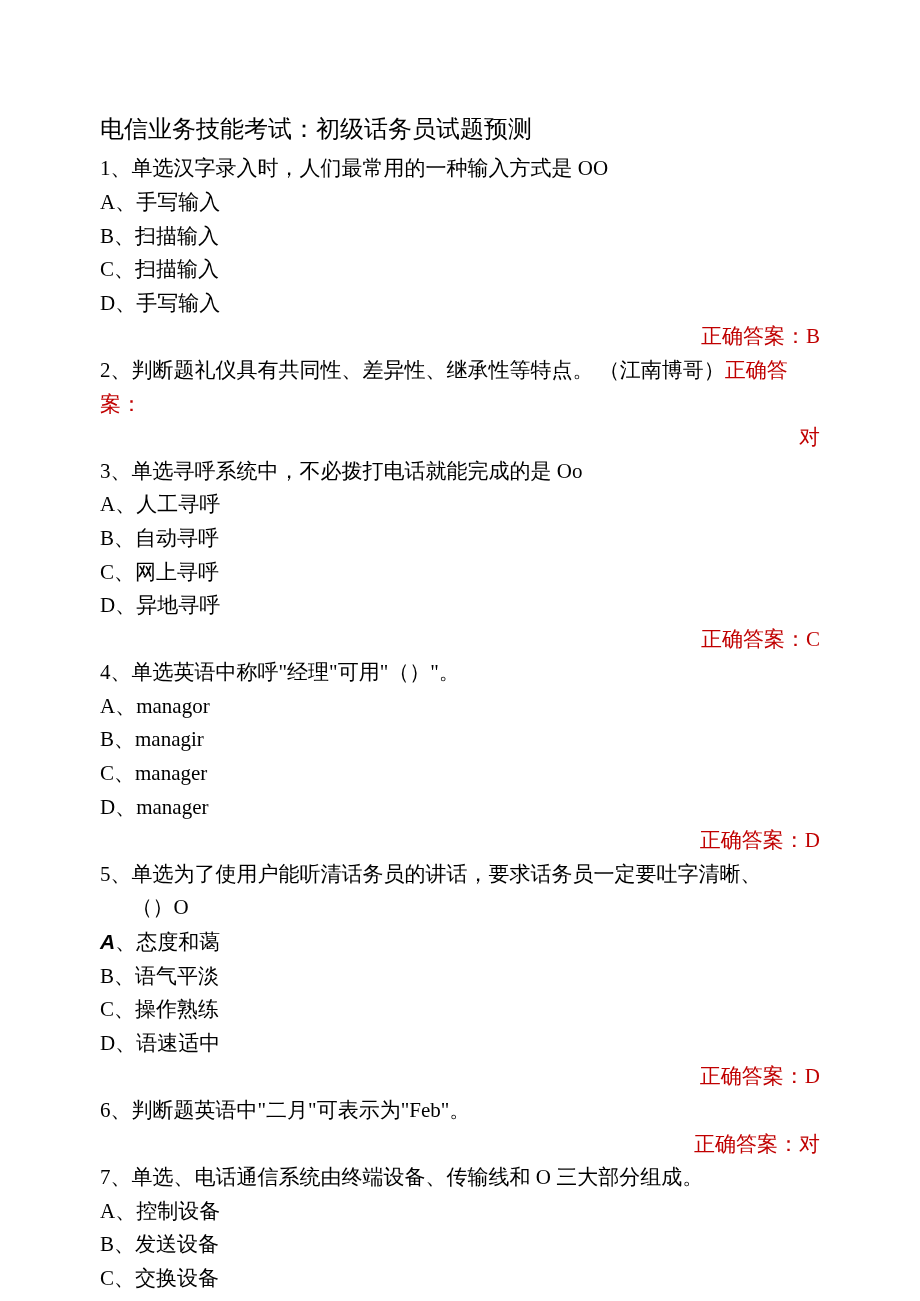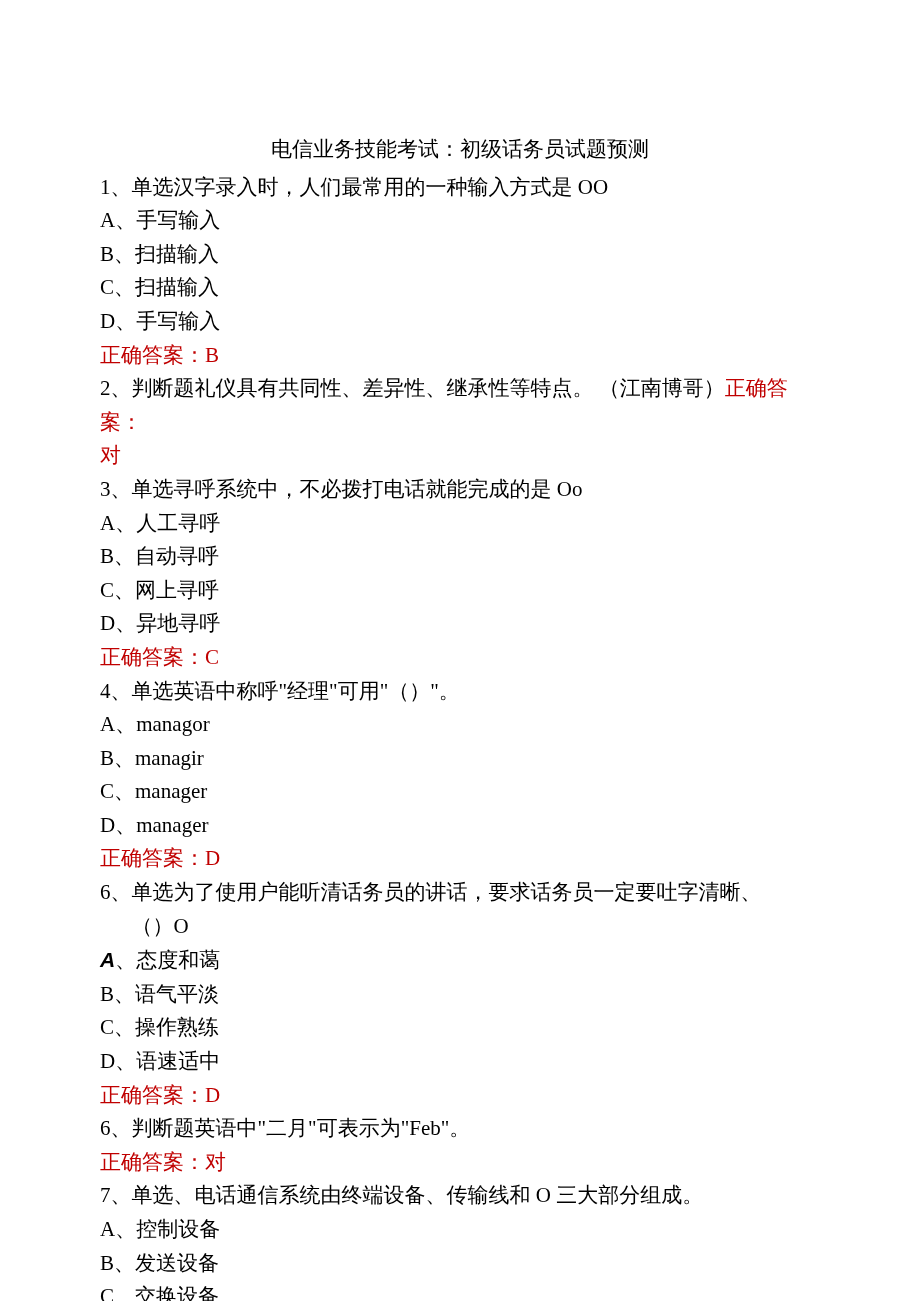--- a/index.html
+++ b/index.html
@@ -12,31 +12,31 @@
     color: #000000;
   }
   .page {
     width: 920px;
     min-height: 1301px;
     padding: 110px 100px 60px 100px;
     box-sizing: border-box;
     position: relative;
   }
   .title {
-    text-align: center;
-    font-size: 21px;
+    text-align: left;
+    font-size: 24px;
     margin-bottom: 4px;
-    margin-top: 23px;
   }
   .line {
     margin: 0;
     padding: 0;
   }
   .answer {
     color: #c00000;
+    text-align: right;
   }
   .inline-answer {
     color: #c00000;
   }
   .italic-ish {
     font-style: italic;
     font-family: Arial, sans-serif;
     font-weight: bold;
   }
   .latin {
@@ -70,21 +70,21 @@
   <div class="line">D、异地寻呼</div>
   <div class="line answer">正确答案：C</div>
 
   <div class="line">4、单选英语中称呼"经理"可用"（）"。</div>
   <div class="line"><span>A、</span><span class="latin">managor</span></div>
   <div class="line"><span>B、</span><span class="latin">managir</span></div>
   <div class="line"><span>C、</span><span class="latin">manager</span></div>
   <div class="line"><span>D、</span><span class="latin">manager</span></div>
   <div class="line answer">正确答案：D</div>
 
-  <div class="line">6、单选为了使用户能听清话务员的讲话，要求话务员一定要吐字清晰、</div>
+  <div class="line">5、单选为了使用户能听清话务员的讲话，要求话务员一定要吐字清晰、</div>
   <div class="line" style="padding-left:1.5em;">（）O</div>
   <div class="line"><span class="italic-ish">A</span><span>、态度和蔼</span></div>
   <div class="line">B、语气平淡</div>
   <div class="line">C、操作熟练</div>
   <div class="line">D、语速适中</div>
   <div class="line answer">正确答案：D</div>
 
   <div class="line">6、判断题英语中"二月"可表示为"Feb"。</div>
   <div class="line answer">正确答案：对</div>
 

